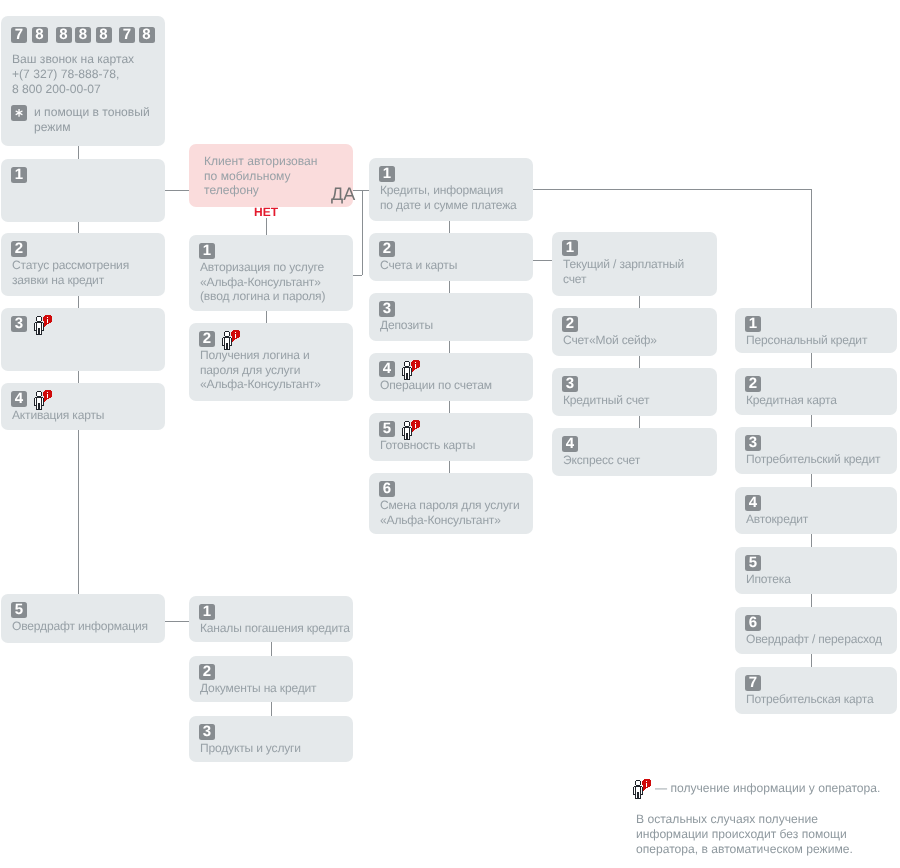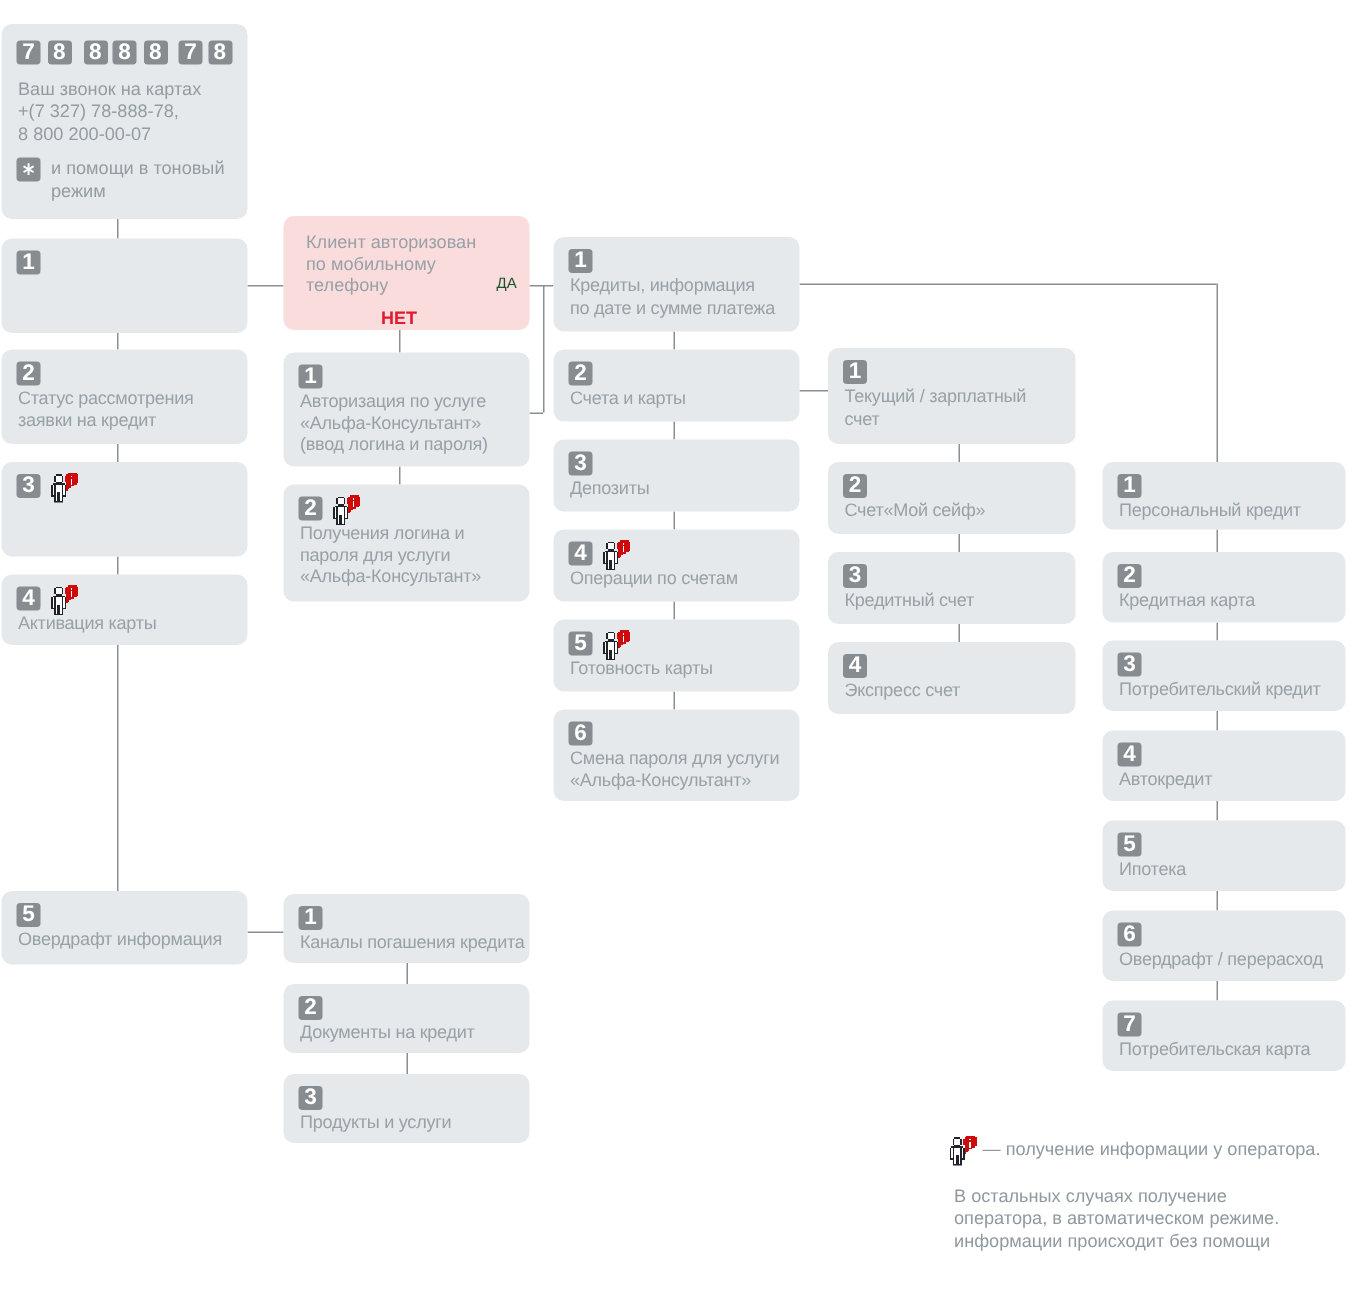--- a/index.html
+++ b/index.html
@@ -22,24 +22,24 @@
   .opwrap{position:absolute;left:33px;top:7px;}
   
   .digits{position:absolute;left:0px;top:11px;width:163px;height:16px;}
   .digits .dg{position:absolute;top:0;}
   .calltext{position:absolute;left:11px;top:36px;color:#939ca2;font-size:12.1px;line-height:15px;}
   .starrow{position:absolute;left:10px;top:89px;}
   .starrow .star{display:inline-block;vertical-align:top;line-height:0;}
   .startext{display:inline-block;margin-left:7px;color:#939ca2;font-size:12.1px;line-height:15px;vertical-align:top;}
   
   .declabel{position:absolute;left:15px;top:10px;color:#98a1a7;font-size:12.1px;line-height:14.6px;}
-  .yes{position:absolute;left:142px;top:40px;color:#14532d;font-size:10px;}
+  .yes{position:absolute;left:142px;top:40px;color:#737373;font-size:18px;}
      .no{position:absolute;left:0;right:10px;top:61px;text-align:center;color:#e31a2d;font-size:12px;font-weight:bold;}
   
-  .legend{position:absolute;left:633px;top:757px;}
+  .legend{position:absolute;left:633px;top:779px;}
   .legrow{white-space:nowrap;}
   .legtext{display:inline-block;margin-left:3px;color:#8f999f;font-size:12.1px;vertical-align:top;line-height:18px;}
   .legpara{position:absolute;left:3px;top:33px;color:#8f999f;font-size:12.1px;line-height:14.9px;white-space:nowrap;}
 </style>
 </head>
 <body>
 
 <div id="stage">
 <div class="conn vconn" style="left:77.5px;top:146px;height:13px"></div>
 <div class="conn vconn" style="left:77.5px;top:222px;height:11px"></div>
@@ -88,21 +88,21 @@
         <span class="ln">8 800 200-00-07</span>
       </div>
       <div class="starrow"><span class="badge star"><svg width="16" height="16" viewBox="0 0 16 16">
             <g fill="#fff">
               <rect x="7.4" y="3.9" width="1.3" height="7.8" rx="0.2"></rect>
               <rect x="7.4" y="3.9" width="1.3" height="7.8" rx="0.2" transform="rotate(60 8.05 7.8)"></rect>
               <rect x="7.4" y="3.9" width="1.3" height="7.8" rx="0.2" transform="rotate(120 8.05 7.8)"></rect>
             </g>
           </svg></span><span class="startext"><span class="ln">и помощи в тоновый</span><span class="ln">режим</span></span></div>
     </div>
-<div class="node pink" style="left:189px;top:144px;width:164px;height:76px">
+<div class="node pink" style="left:189px;top:144px;width:164px;height:63px">
       <span class="declabel">
         <span class="ln">Клиент авторизован</span>
         <span class="ln">по мобильному</span>
         <span class="ln">телефону</span>
       </span>
       <span class="yes">ДА</span>
       <span class="no">НЕТ</span>
     </div>
 <div class="node" style="left:1px;top:159px;width:163.5px;height:63px">
       <span class="badge">1</span>
@@ -510,17 +510,17 @@
               <rect x="3" y="2" width="4" height="4"></rect>
               <rect x="3" y="8" width="4" height="5"></rect>
               <rect x="1" y="8" width="1" height="7"></rect>
               <rect x="8" y="8" width="1" height="7"></rect>
               <rect x="3" y="13" width="1" height="6"></rect>
               <rect x="6" y="13" width="1" height="6"></rect>
             </g>
           </svg></span><span class="legtext">— получение информации у оператора.</span></div>
       <div class="legpara">
         <span class="ln">В остальных случаях получение</span>
+        <span class="ln">информации происходит без помощи</span>
         <span class="ln">оператора, в автоматическом режиме.</span>
-        <span class="ln">информации происходит без помощи</span>
       </div>
     </div>
 </div>
 
 </body></html>

